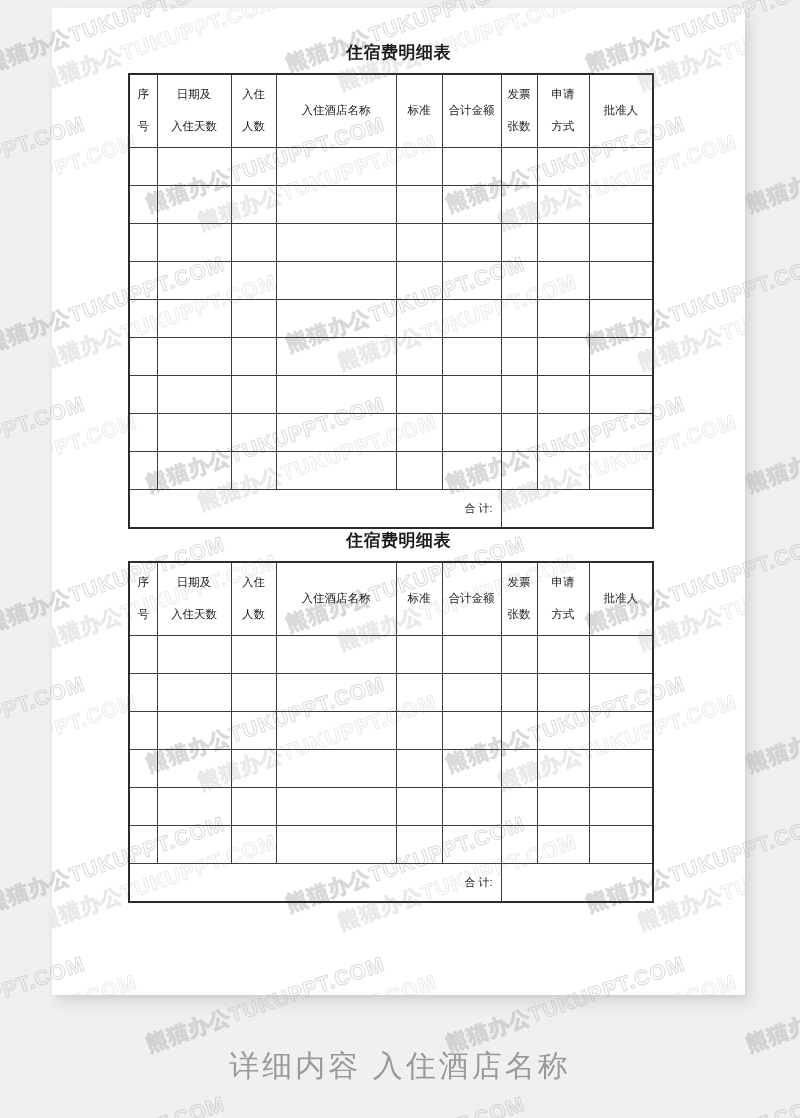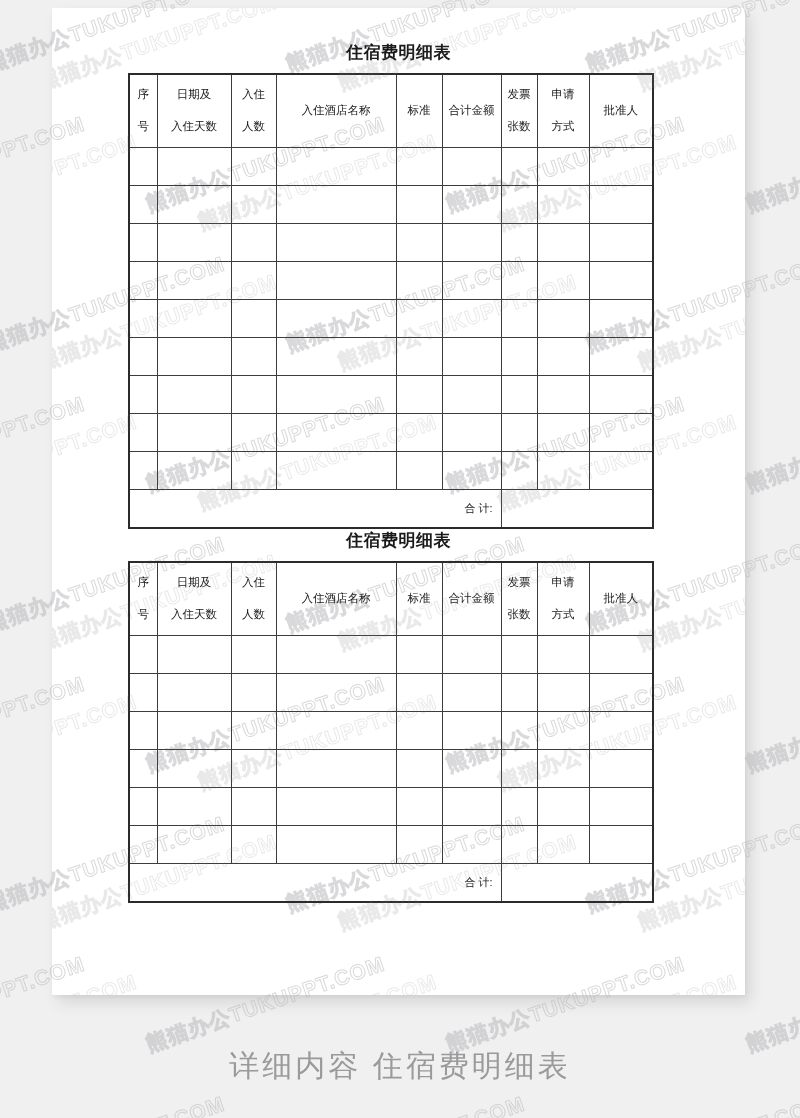--- a/index.html
+++ b/index.html
@@ -491,13 +491,13 @@
           <tr>
             <td class="total-cell" colspan="6">合 计:</td>
             <td class="total-blank" colspan="3"></td>
           </tr>
         </tbody>
     </table>
 
   </div>
 </div>
 
-<div id="page-caption">详细内容 住宿费明细表</div>
+<div id="page-caption">详细内容 入住酒店名称</div>
 
 </body></html>

